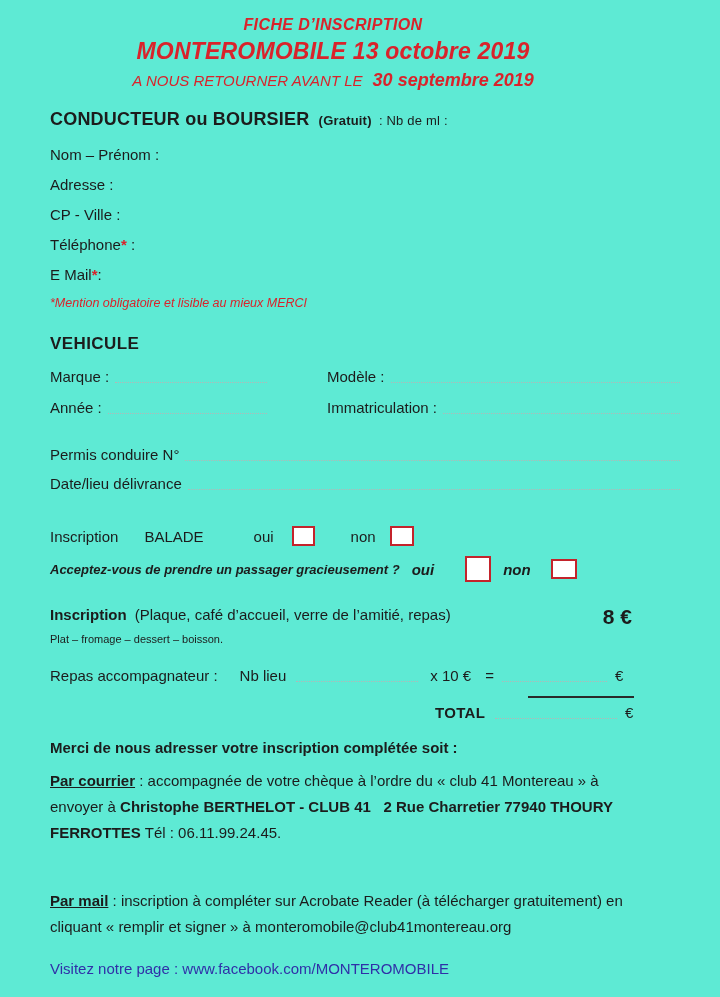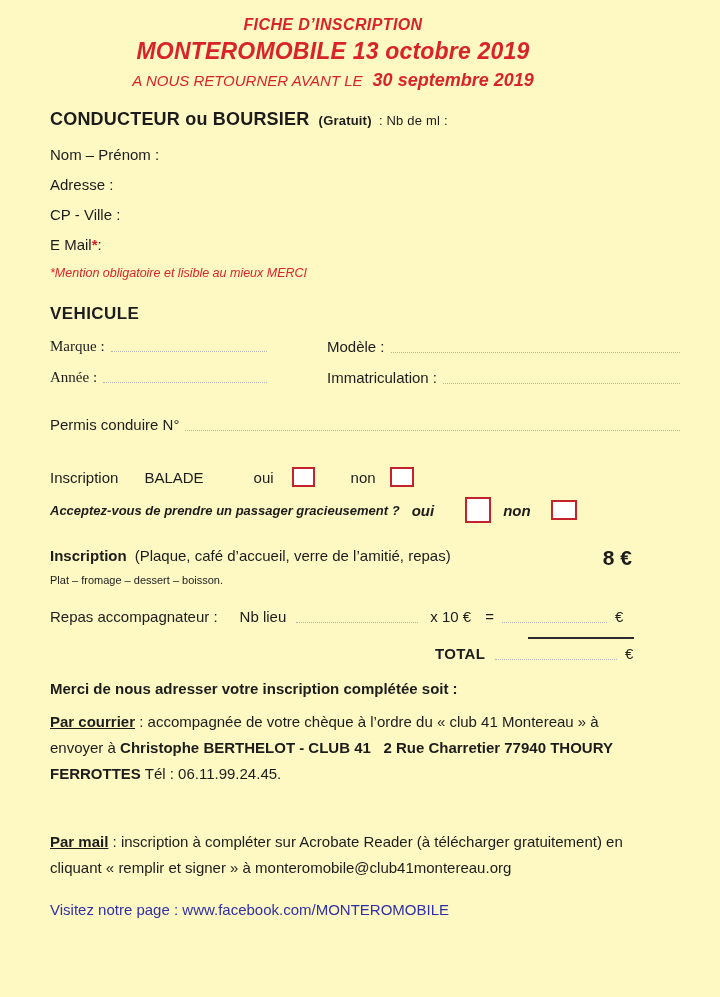--- a/index.html
+++ b/index.html
@@ -5,21 +5,21 @@
   :root{
     --red:#d9232b;
     --box-red:#c4232b;
     --blue:#3030a8;
     --ink:#1c1c1c;
     --dot:#b5b5b5;
   }
   html,body{margin:0;padding:0;background:#ffffff;}
   .page{
     width:720px;height:997px;box-sizing:border-box;
-    background:#fef9c3;color:var(--ink);
+    background:#5eead4;color:var(--ink);
     font-family:"Liberation Sans","DejaVu Sans",sans-serif;
     font-size:15px;position:relative;
     padding:16px 40px 0 50px;overflow:hidden;
   }
   
   .header{text-align:center;transform:translateX(-32px);}
   .hdr-sub{color:var(--red);font-style:italic;font-weight:600;font-size:16px;letter-spacing:.4px;}
   .hdr-title{color:var(--red);font-style:italic;font-weight:bold;font-size:23px;margin-top:4px;letter-spacing:.2px;}
   .hdr-deadline{color:var(--red);font-style:italic;font-size:15px;margin-top:5px;}
   .hdr-deadline .date{font-size:18px;font-weight:bold;margin-left:10px;}
@@ -30,21 +30,21 @@
   .veh-head{margin-top:24px;font-weight:bold;font-size:17px;letter-spacing:.4px;}
   
   .fields{margin-top:16px;}
   .frow{margin-bottom:14px;height:16px;}
   .star{color:var(--red);font-weight:bold;}
   .mention{color:var(--red);font-style:italic;font-size:12.5px;margin-top:2px;}
   .dots{flex:1;border-bottom:1px dotted var(--dot);height:13px;margin:0 0 2px 6px;}
   .dots.fixed{flex:none;}
   
   .vrow{display:flex;margin-top:14px;}
-  .vcol1{width:217px;display:flex;align-items:flex-start;font-family:Liberation Serif, serif;}
+  .vcol1{width:217px;display:flex;align-items:center;}
   .vgap{width:60px;}
   .vcol2{flex:1;display:flex;align-items:flex-end;}
   .assur{margin-top:30px;}
   .arow{display:flex;align-items:flex-end;margin-top:12px;}
   
   .balade1{display:flex;align-items:center;margin-top:34px;}
   .balade1 .ev{margin-left:26px;}
   .balade1 .opt{margin-left:50px;}
   .balade1 .opt2{margin-left:36px;}
   .cb{background:#fff;border:2.5px solid var(--box-red);box-sizing:border-box;}
@@ -105,20 +105,23 @@
     <div class="frow">
       <span>Nom – Prénom :</span>
     </div>
     <div class="frow">
       <span>Adresse :</span>
     </div>
     <div class="frow">
       <span>CP - Ville :</span>
     </div>
     <div class="frow">
+      <span>Téléphone</span><span class="star">*</span><span> :</span>
+    </div>
+    <div class="frow">
       <span>E Mail</span><span class="star">*</span><span>:</span>
     </div>
     <div class="mention">*Mention obligatoire et lisible au mieux MERCI</div>
   </div>
 
   <div class="veh-head">VEHICULE</div>
 
   <div class="vrow">
     <div class="vcol1">
       <span>Marque :</span>
@@ -138,20 +141,24 @@
     <div class="vgap"></div>
     <div class="vcol2">
       <span>Immatriculation :</span>
       <span class="dots"></span>
     </div>
   </div>
 
   <div class="assur">
     <div class="arow">
       <span>Permis conduire N°</span>
+      <span class="dots"></span>
+    </div>
+    <div class="arow">
+      <span>Date/lieu délivrance</span>
       <span class="dots"></span>
     </div>
   </div>
 
   <div class="balade1">
     <span>Inscription</span>
     <span class="ev">BALADE</span>
     <span class="opt">oui</span>
     <span class="cb cb1"></span>
     <span class="opt2">non</span>

